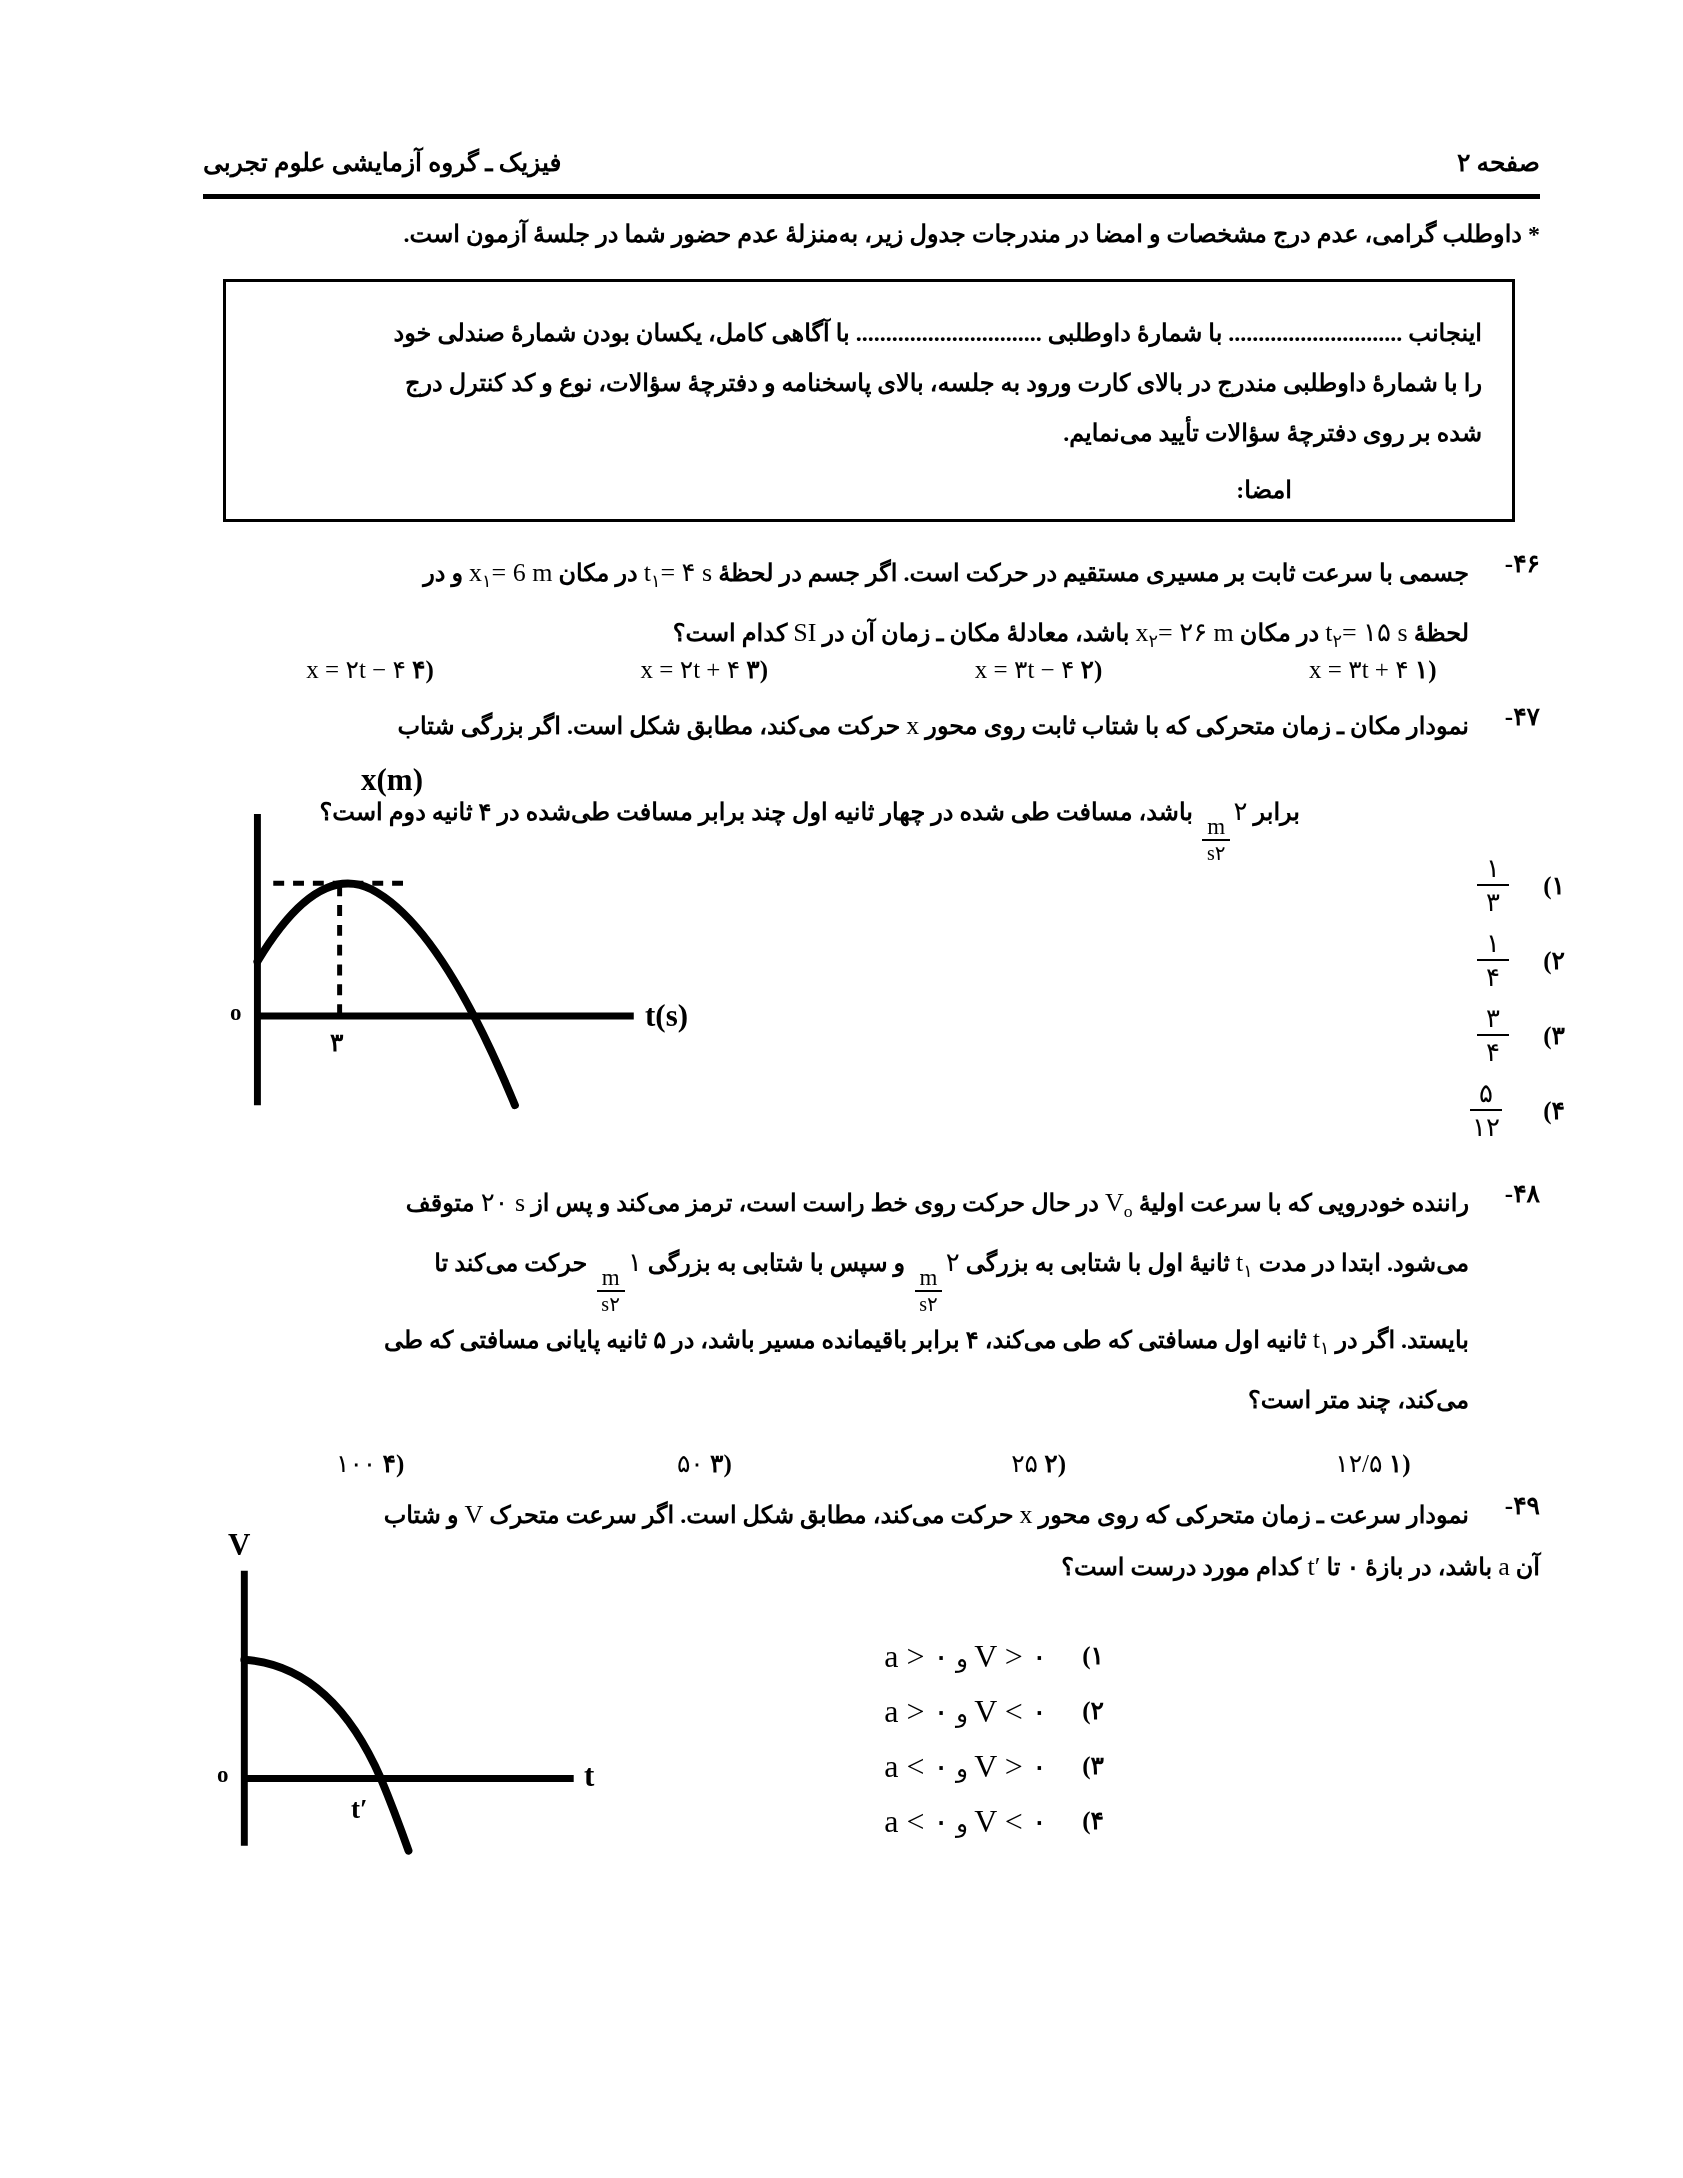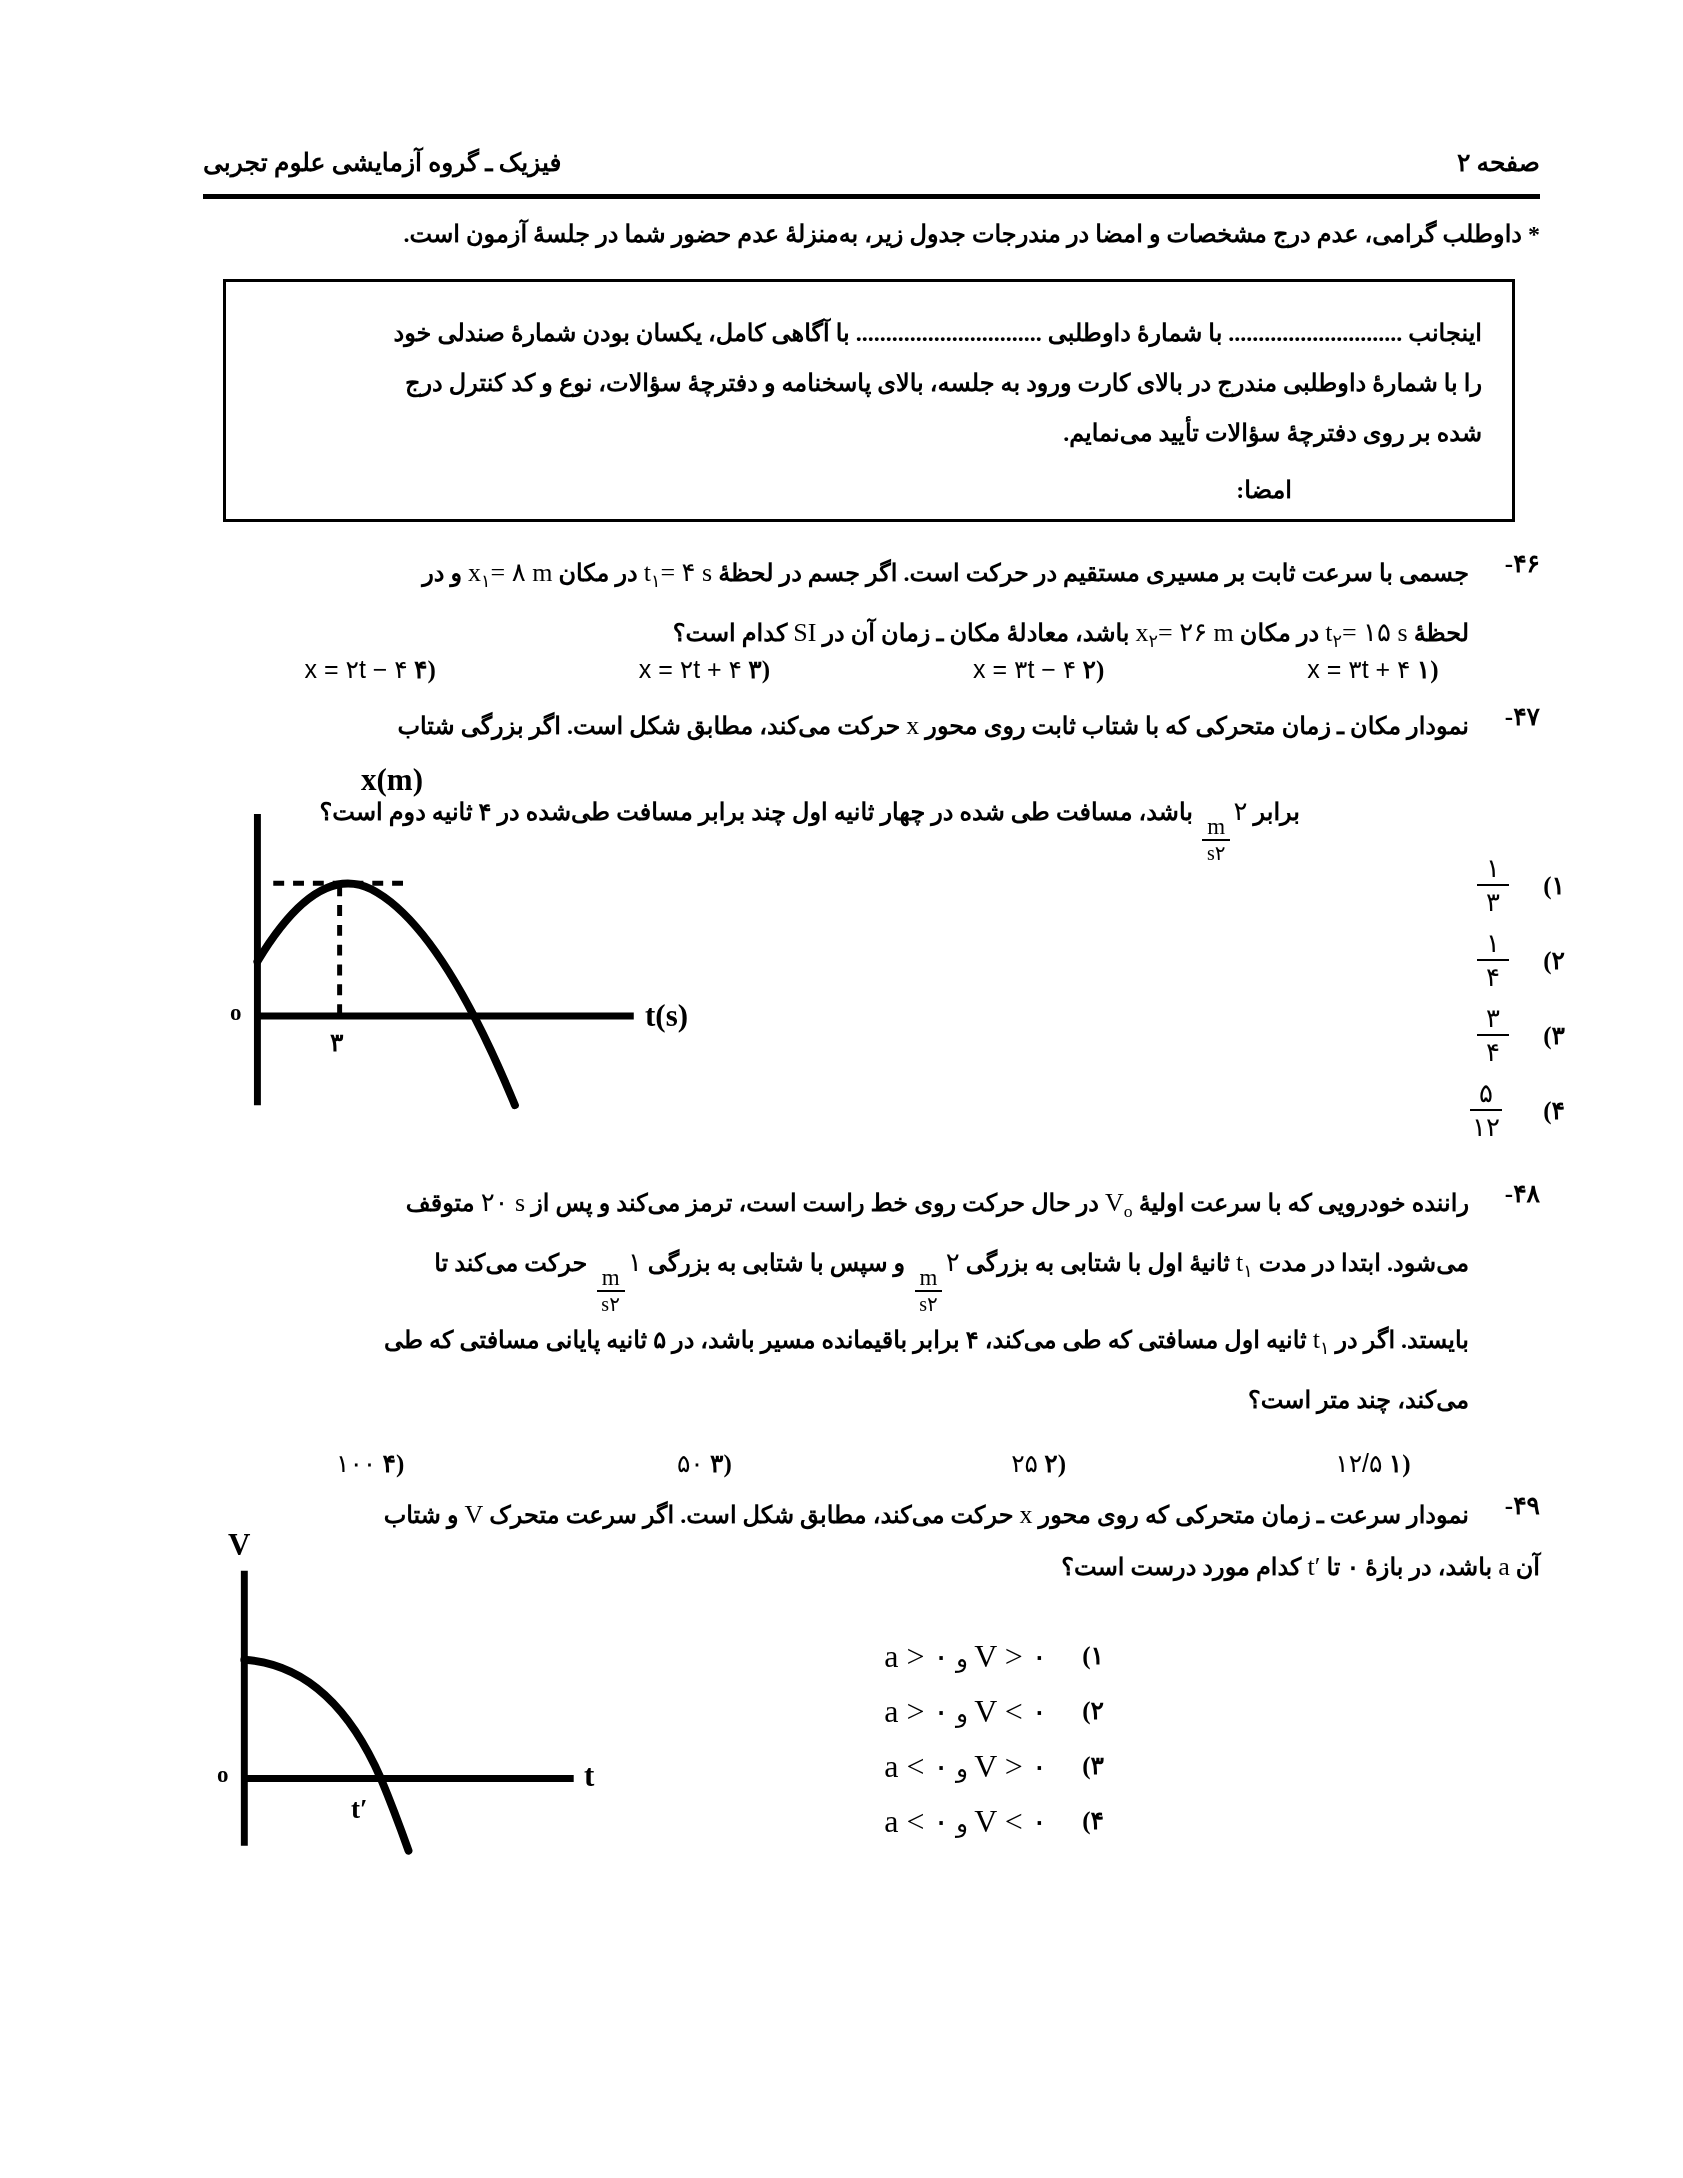--- a/index.html
+++ b/index.html
@@ -163,21 +163,21 @@
     flex-direction: row;
     font-size: 25px;
     font-weight: normal;
   }
   .opts .opt {
     flex: 1 1 0;
     text-align: center;
     direction: rtl;
   }
   .opt-num { font-weight: bold; font-family: "Liberation Serif", serif; }
-  .opt-val { font-family: Liberation Sans, sans-serif; }
+  .opt-val { font-family: Liberation Serif, serif; }
 
   
   .opts-v {
     position: absolute;
     direction: rtl;
     text-align: right;
   }
   .opts-v .row {
     display: flex;
     flex-direction: row;
@@ -253,21 +253,21 @@
     <div class="decl-sign">امضا:</div>
   </div>
 
   <div class="q" style="top:543px;">
     <div class="q-line">
       <div class="q-num">۴۶-</div>
       <div class="q-body">
         <span>جسمی با سرعت ثابت بر مسیری مستقیم در حرکت است. اگر جسم در لحظۀ</span>
         <span class="ltr mathv"><i>t</i><sub>۱</sub><span>= ۴ s</span></span>
         <span>در مکان</span>
-        <span class="ltr mathv"><i>x</i><sub>۱</sub><span>= ۸ m</span></span>
+        <span class="ltr mathv"><i>x</i><sub>۱</sub><span>= 6 m</span></span>
         <span>و در</span>
         <br>
         <span>لحظۀ</span>
         <span class="ltr mathv"><i>t</i><sub>۲</sub><span>= ۱۵ s</span></span>
         <span>در مکان</span>
         <span class="ltr mathv"><i>x</i><sub>۲</sub><span>= ۲۶ m</span></span>
         <span>باشد، معادلۀ مکان ـ زمان آن در</span>
         <span class="ltr mathv">SI</span>
         <span>کدام است؟</span>
       </div>

